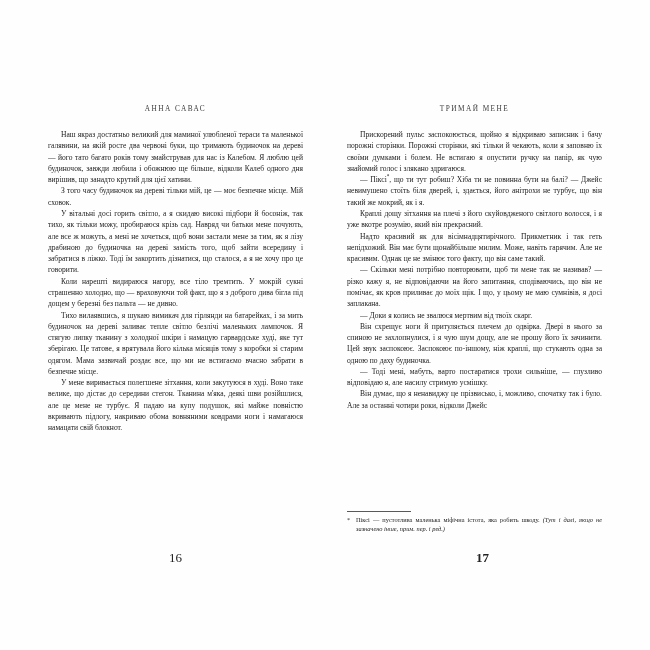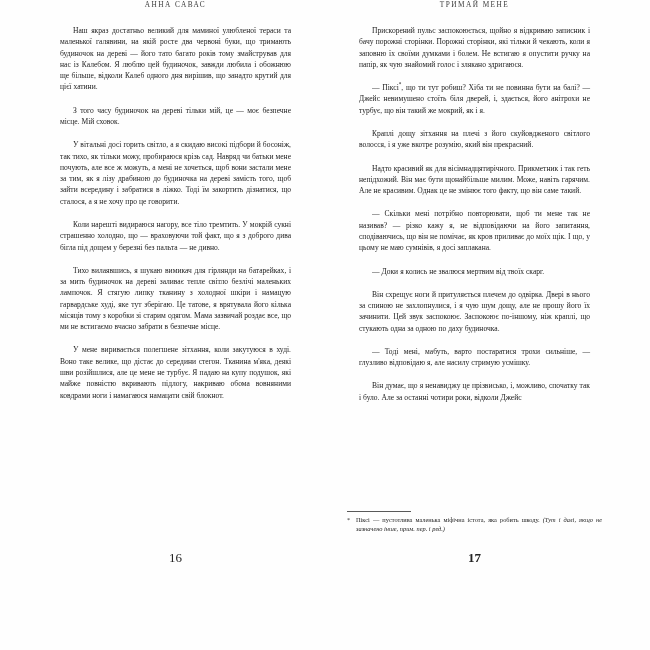--- a/index.html
+++ b/index.html
@@ -23,20 +23,21 @@
     background: #fefefe;
     display: flex;
     box-sizing: border-box;
   }
 
   .page {
     position: relative;
     box-sizing: border-box;
     width: 325px;
     height: 650px;
+    padding-top: 104px;
   }
 
   .page-left  { padding-left: 48px; padding-right: 22px; }
   .page-right { padding-left: 22px; padding-right: 48px; }
 
   .running-head {
     text-align: center;
     font-size: 7.3px;
     letter-spacing: 1.45px;
     color: #3a3a3a;
@@ -50,37 +51,37 @@
     width: 255px;
     font-size: 7.55px;
     line-height: 11.28px;
     text-align: justify;
     text-justify: inter-word;
     color: #1a1a1a;
     -webkit-font-smoothing: antialiased;
   }
 
   .textblock p {
-    margin: 12px;
+    margin: 0;
     text-indent: 13px;
     hyphens: auto;
     -webkit-hyphens: auto;
     word-spacing: 0.1px;
   }
 
   .folio {
     position: absolute;
     bottom: 84px;
     width: 255px;
     text-align: center;
     font-size: 13px;
     color: #232323;
   }
   .page-left  .folio { left: 48px; }
-  .page-right .folio { left: 22px; font-weight: bold; }
+  .page-right .folio { left: 30px; font-weight: bold; }
 
   
   .footnote-zone {
     position: absolute;
     left: 22px;
     bottom: 116px;
     width: 255px;
   }
   .footnote-rule {
     width: 64px;

